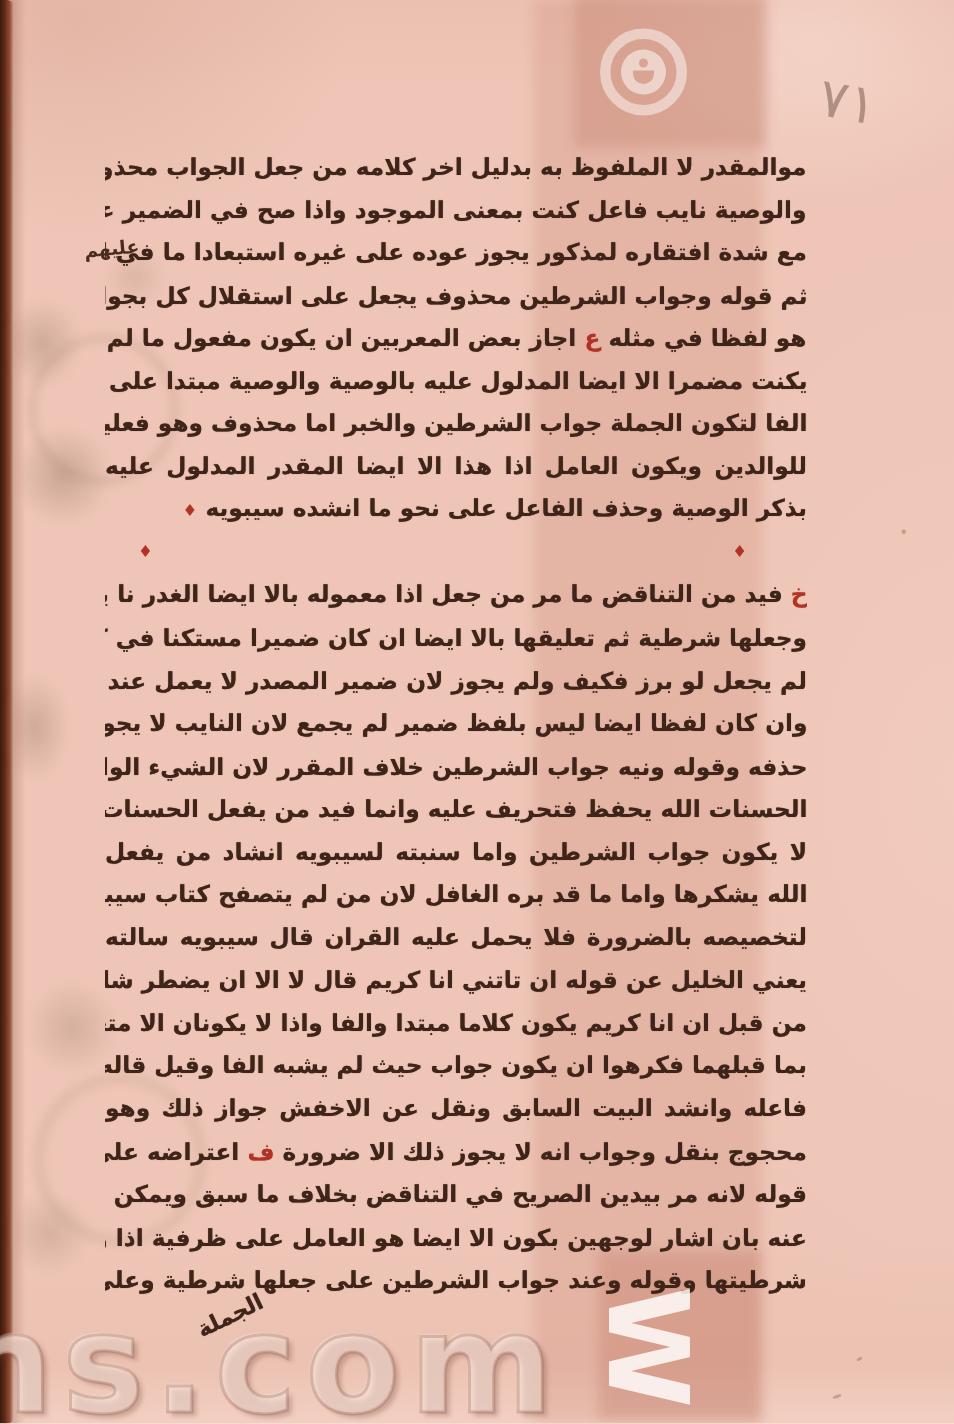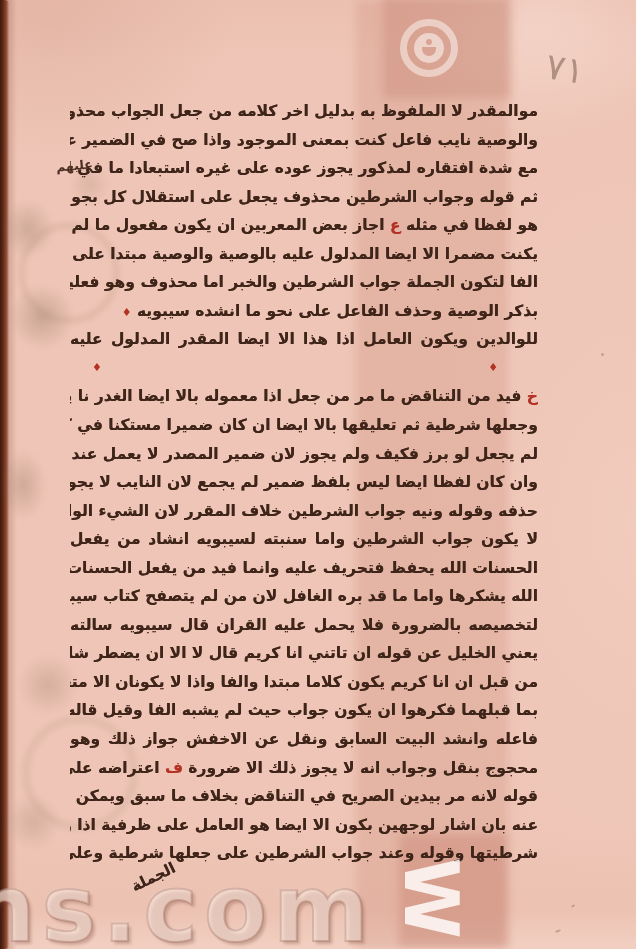--- a/index.html
+++ b/index.html
@@ -110,33 +110,33 @@
   <div class="folio">٧١</div>
 
   <div class="ms-text">
       <div class="ms-line"><span class="seg-ink">موالمقدر لا الملفوظ به بدليل اخر كلامه من جعل الجواب محذوفا فمن قوله</span></div>
       <div class="ms-line"><span class="seg-ink">والوصية نايب فاعل كنت بمعنى الموجود واذا صح في الضمير عند الحاجة</span></div>
       <div class="ms-line"><span class="seg-ink">مع شدة افتقاره لمذكور يجوز عوده على غيره استبعادا ما في الظاهر امح</span></div>
       <div class="ms-line"><span class="seg-ink">ثم قوله وجواب الشرطين محذوف يجعل على استقلال كل بجوابه كما</span></div>
       <div class="ms-line"><span class="seg-ink">هو لفظا في مثله </span><span class="seg-red">ع</span><span class="seg-ink"> اجاز بعض المعربين ان يكون مفعول ما لم يسم فاعله</span></div>
       <div class="ms-line"><span class="seg-ink">يكنت مضمرا الا ايضا المدلول عليه بالوصية والوصية مبتدا على حذف</span></div>
       <div class="ms-line"><span class="seg-ink">الفا لتكون الجملة جواب الشرطين والخبر اما محذوف وهو فعليه او</span></div>
+      <div class="ms-line"><span class="seg-ink">للوالدين ويكون العامل اذا هذا الا ايضا المقدر المدلول عليه</span></div>
       <div class="ms-line endline"><span class="seg-ink">بذكر الوصية وحذف الفاعل على نحو ما انشده سيبويه </span><span class="seg-dia">♦</span></div>
-      <div class="ms-line"><span class="seg-ink">للوالدين ويكون العامل اذا هذا الا ايضا المقدر المدلول عليه</span></div>
       <div class="ms-line verse">
         <span class="seg-dia">♦</span>
         <span class="seg-dia">♦</span>
       </div>
       <div class="ms-line"><span class="seg-red">خ </span><span class="seg-ink">فيد من التناقض ما مر من جعل اذا معموله بالا ايضا الغدر نا يبالكنت</span></div>
       <div class="ms-line"><span class="seg-ink">وجعلها شرطية ثم تعليقها بالا ايضا ان كان ضميرا مستكنا في كنت</span></div>
       <div class="ms-line"><span class="seg-ink">لم يجعل لو برز فكيف ولم يجوز لان ضمير المصدر لا يعمل عند البصريين</span></div>
       <div class="ms-line"><span class="seg-ink">وان كان لفظا ايضا ليس بلفظ ضمير لم يجمع لان النايب لا يجوز</span></div>
       <div class="ms-line"><span class="seg-ink">حذفه وقوله ونيه جواب الشرطين خلاف المقرر لان الشيء الواحد</span></div>
+      <div class="ms-line"><span class="seg-ink">الحسنات الله يحفظ فتحريف عليه وانما فيد من يفعل الحسنات</span></div>
       <div class="ms-line"><span class="seg-ink">لا يكون جواب الشرطين واما سنبته لسيبويه انشاد من يفعل</span></div>
-      <div class="ms-line"><span class="seg-ink">الحسنات الله يحفظ فتحريف عليه وانما فيد من يفعل الحسنات</span></div>
       <div class="ms-line"><span class="seg-ink">الله يشكرها واما ما قد بره الغافل لان من لم يتصفح كتاب سيبويه</span></div>
       <div class="ms-line"><span class="seg-ink">لتخصيصه بالضرورة فلا يحمل عليه القران قال سيبويه سالته</span></div>
       <div class="ms-line"><span class="seg-ink">يعني الخليل عن قوله ان تاتني انا كريم قال لا الا ان يضطر شاعر</span></div>
       <div class="ms-line"><span class="seg-ink">من قبل ان انا كريم يكون كلاما مبتدا والفا واذا لا يكونان الا متعلقين</span></div>
       <div class="ms-line"><span class="seg-ink">بما قبلهما فكرهوا ان يكون جواب حيث لم يشبه الفا وقيل قاله الشاعر</span></div>
       <div class="ms-line"><span class="seg-ink">فاعله وانشد البيت السابق ونقل عن الاخفش جواز ذلك وهو</span></div>
       <div class="ms-line"><span class="seg-ink">محجوج بنقل وجواب انه لا يجوز ذلك الا ضرورة </span><span class="seg-red">ف</span><span class="seg-ink"> اعتراضه على </span></div>
       <div class="ms-line"><span class="seg-ink">قوله لانه مر بيدين الصريح في التناقض بخلاف ما سبق ويمكن الجواب</span></div>
       <div class="ms-line"><span class="seg-ink">عنه بان اشار لوجهين بكون الا ايضا هو العامل على ظرفية اذا وعدم</span></div>
       <div class="ms-line"><span class="seg-ink">شرطيتها وقوله وعند جواب الشرطين على جعلها شرطية وعلى الاول</span></div>

